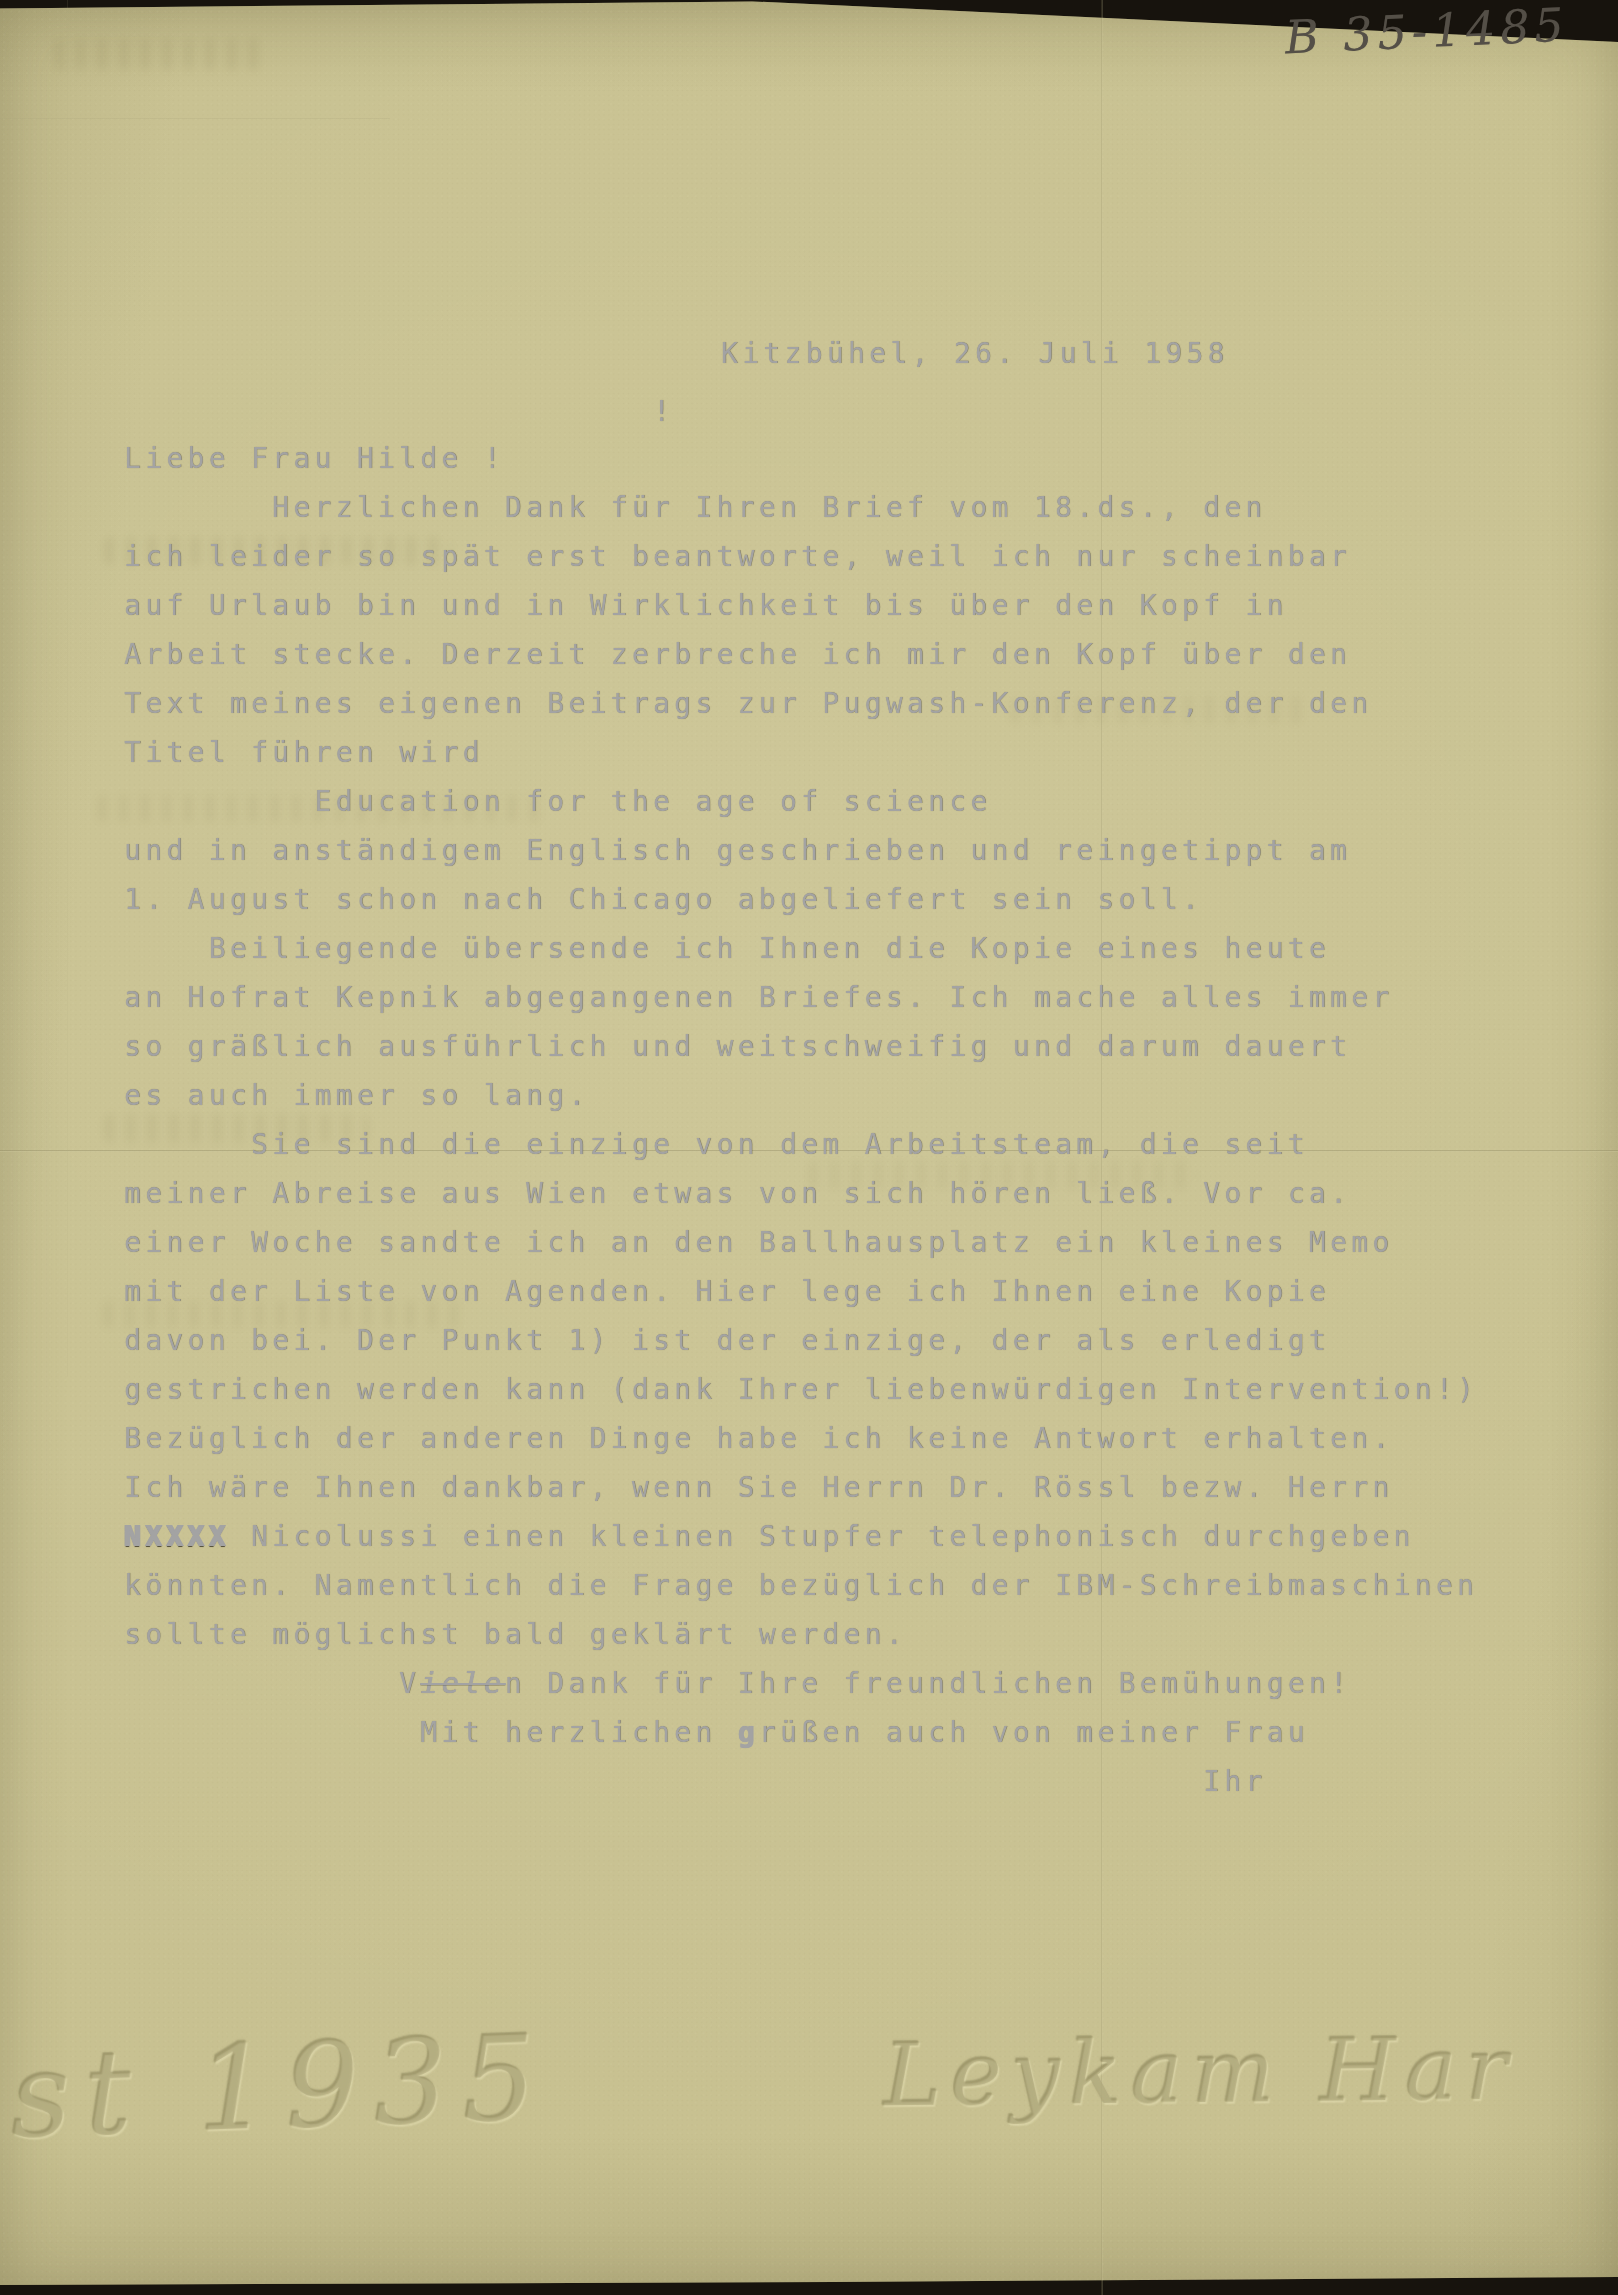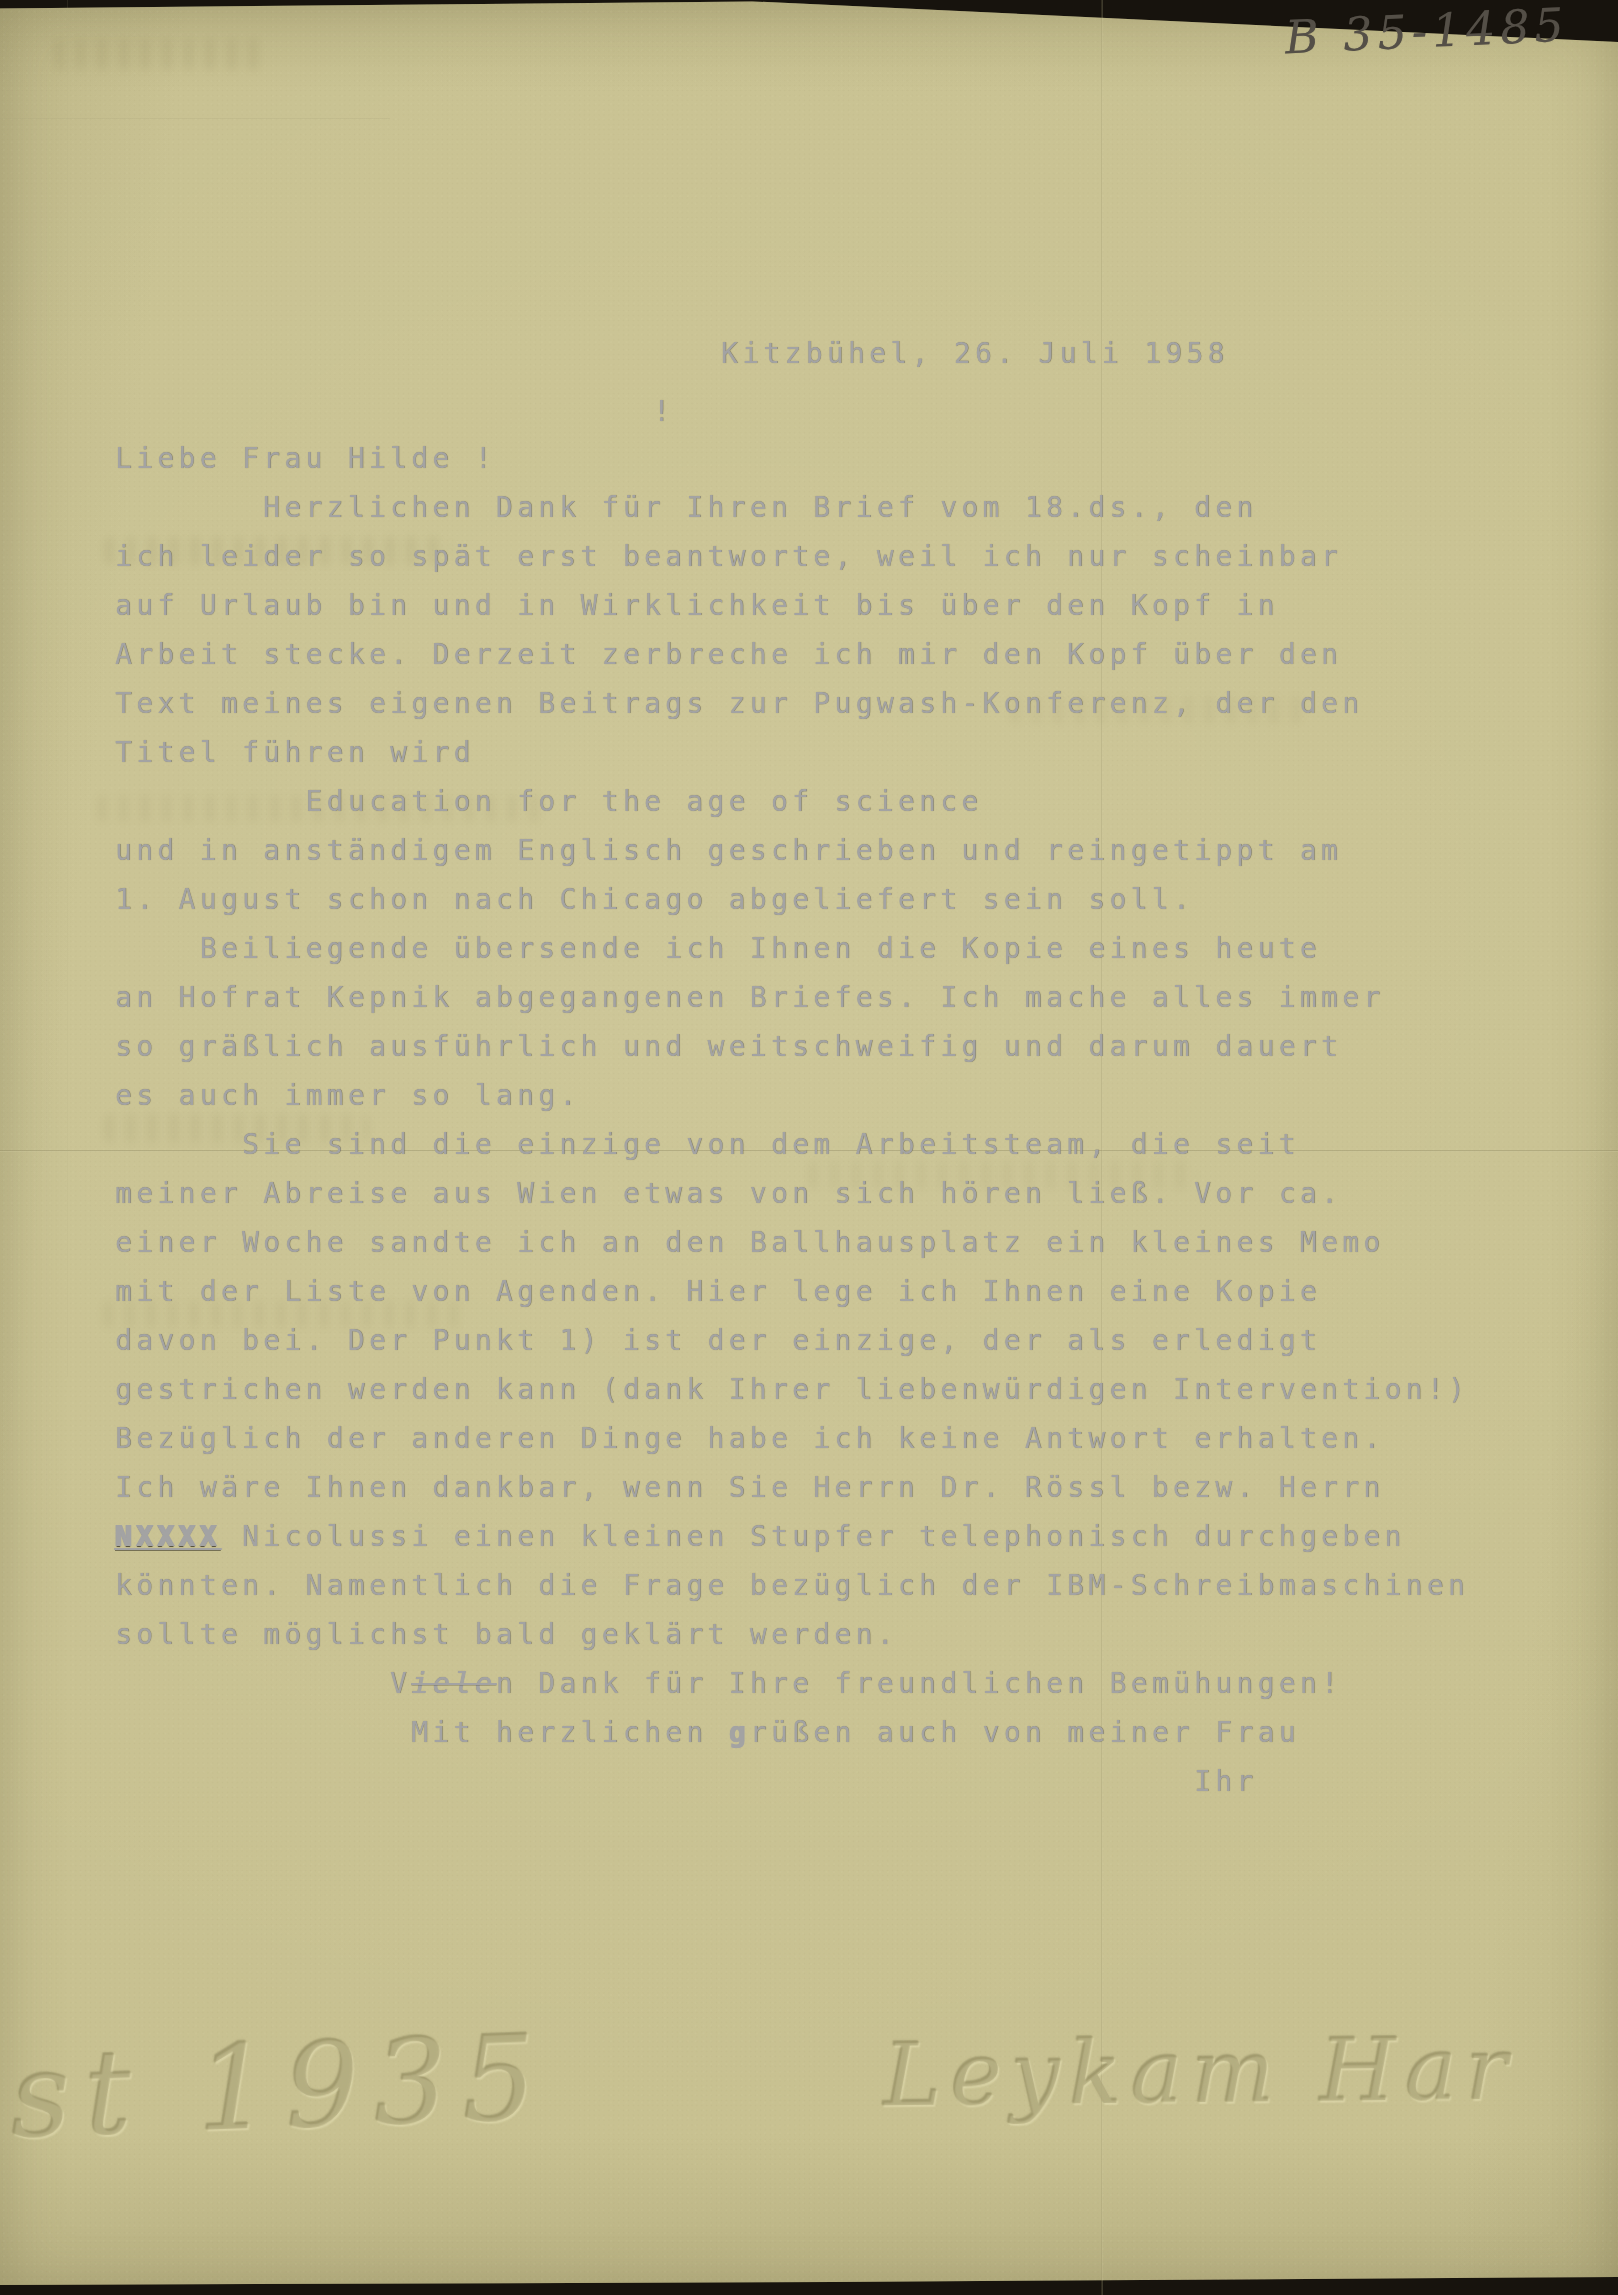--- a/index.html
+++ b/index.html
@@ -32,25 +32,25 @@
   }
   
   .tw{
     position:absolute;
     font-family:"DejaVu Sans Mono", monospace;
     font-size:28px;line-height:49px;letter-spacing:4.3px;
     color:#a3a3a3;
     text-shadow:0.4px 0.4px 0.7px rgba(58,54,40,0.55);
     white-space:pre;
   }
-  .letter-body{left:115px;top:434px;}
+  .letter-body{left:124px;top:434px;}
   .date-line{left:721px;top:329px;}
   .stray-mark{left:653px;top:387px;}
   .tline{height:49px;}
-  .overtype{font-weight:bold;text-shadow:1.1px 0 currentColor,-1px 0 currentColor,0 0.7px 0.7px rgba(50,46,34,0.8);text-decoration:underline;}
+  .overtype{font-weight:bold;text-shadow:1.1px 0 currentColor,-1px 0 currentColor,0 0.7px 0.7px rgba(50,46,34,0.8);}
   .strike{text-decoration:line-through;text-decoration-thickness:2.4px;text-shadow:1px 0 currentColor,0.4px 0.4px 0.7px rgba(58,54,40,0.6);font-style:italic;}
   .boldg{font-weight:bold;text-shadow:0.8px 0 currentColor,0 0 1px currentColor;}
   
   .handnote{
     position:absolute;left:1285px;top:4.2px;
     font-family:"DejaVu Serif", serif;font-style:italic;
     font-size:46px;letter-spacing:4.9px;color:#544f47;
     transform:rotate(-2.6deg);
     text-shadow:0 0 0.7px rgba(84,79,71,0.5);
     white-space:pre;

